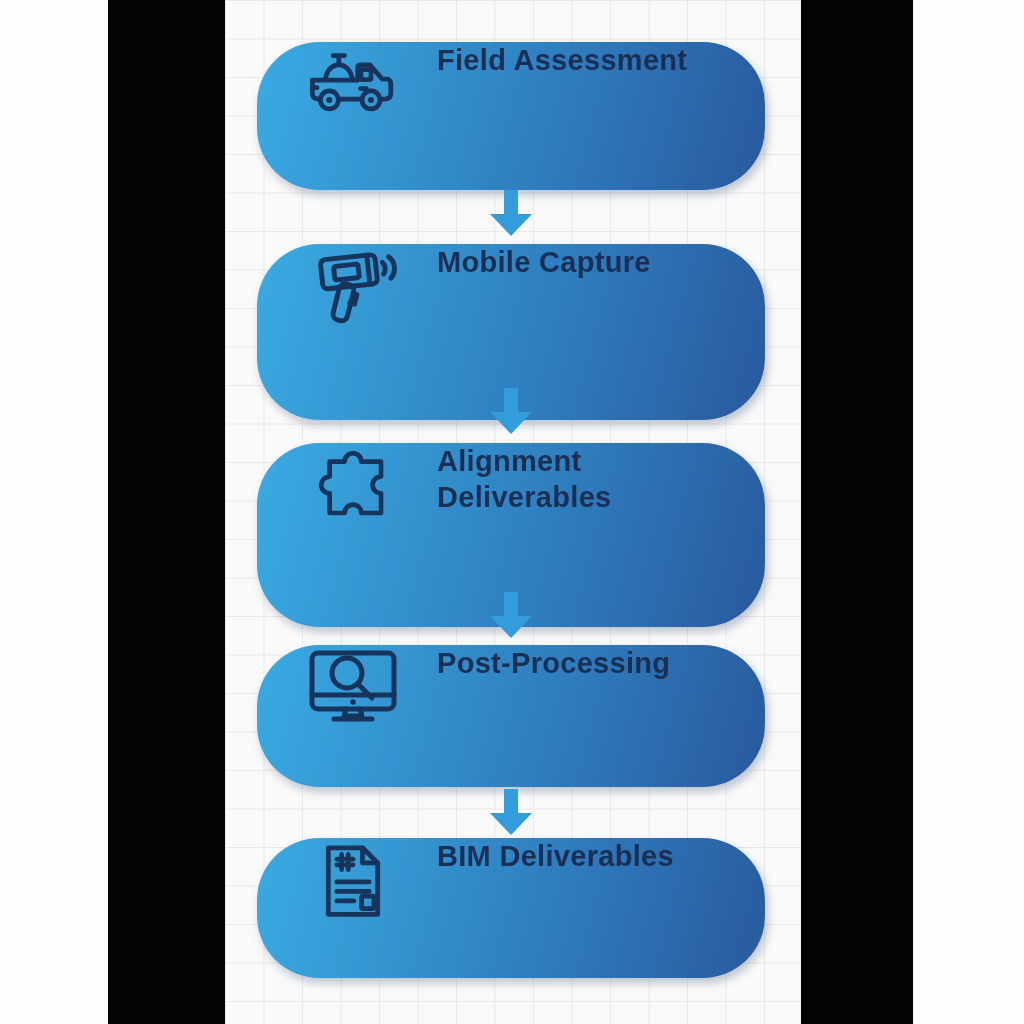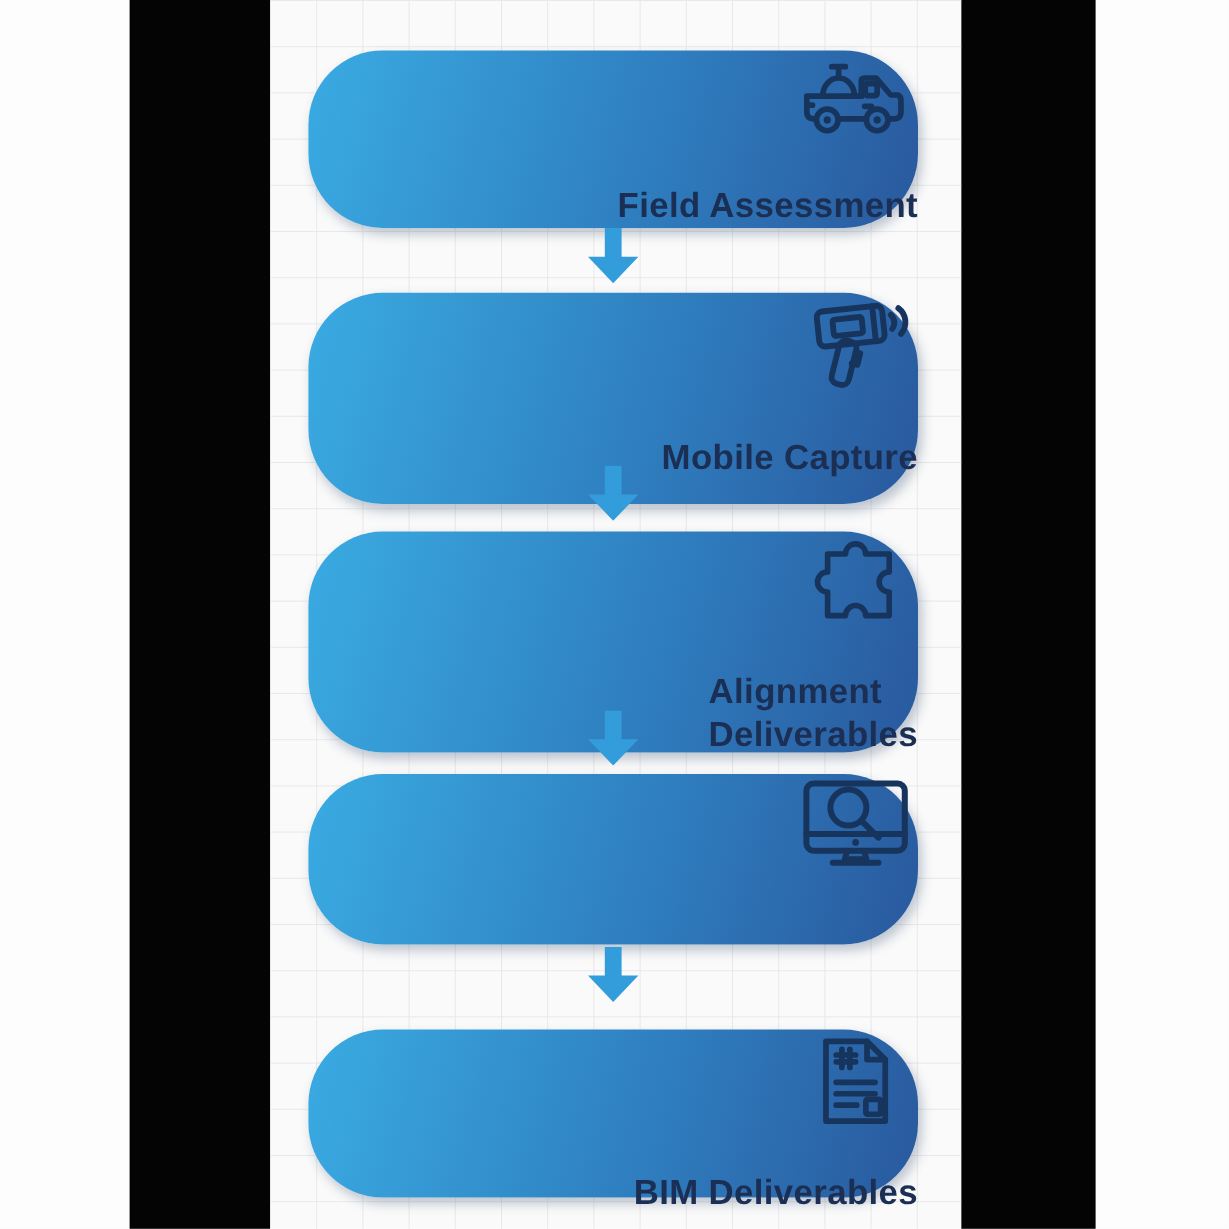--- a/index.html
+++ b/index.html
@@ -17,37 +17,37 @@
     background-image:
       linear-gradient(#e8e8e8 1px, transparent 1px),
       linear-gradient(90deg,#e8e8e8 1px, transparent 1px);
     background-size:38.5px 38.5px;
   }
   .step-box{
     position:absolute;left:257px;width:508px;
     border-radius:62px;
     background:linear-gradient(105deg,#3aabe2 0%,#2f7fc0 55%,#29599d 100%);
     box-shadow:3px 5px 10px rgba(25,55,95,0.28);
-    display:flex;align-items:flex-end;
-    padding-left:44px;box-sizing:border-box;gap:32px;flex-direction:column;
+    display:flex;align-items:flex-start;
+    padding-left:44px;box-sizing:border-box;gap:32px;
   }
   .step-icon{width:104px;flex:0 0 auto;display:flex;align-items:center;justify-content:center;}
   .step-icon svg{display:block;}
   .ic{stroke:#16345c;fill:none;stroke-width:5;stroke-linecap:round;stroke-linejoin:round;}
   .ic-fill{fill:#16345c;stroke:none;}
   .step-label{
     font-size:29px;font-weight:bold;color:#1b2f55;
     line-height:36px;letter-spacing:0.3px;
   }
   .flow-arrow{position:absolute;left:488px;width:46px;height:46px;}
   #b1{top:42px;height:148px;}
   #b2{top:244px;height:176px;}
   #b3{top:443px;height:184px;}
   #b4{top:645px;height:142px;}
-  #b5{top:858px;height:140px;}
+  #b5{top:838px;height:140px;}
   #a1{top:190px;} #a2{top:388px;} #a3{top:592px;} #a4{top:789px;}
 </style>
 </head>
 <body>
 
 <div class="side-bar left"></div>
 <div class="side-bar right"></div>
 <div class="grid-strip"></div>
 
 <div id="b1" class="step-box">
@@ -121,20 +121,21 @@
     <svg width="100" height="85" viewBox="0 0 100 85">
       <rect class="ic" x="9" y="8" width="82" height="56" rx="6"></rect>
       <path class="ic" d="M9,50 H91"></path>
       <circle class="ic-fill" cx="50" cy="57" r="2.8"></circle>
       <path class="ic" d="M43,64 L41,71 H59 L57,64"></path>
       <path class="ic" d="M31,74 H69" stroke-width="7"></path>
       <circle class="ic" cx="44" cy="28" r="15"></circle>
       <path class="ic" d="M55,39 L69,53" stroke-width="8"></path>
     </svg>
   </span>
+  <span class="step-label">Post-Processing</span>
 </div>
 
 <svg id="a4" class="flow-arrow" viewBox="0 0 46 46">
   <rect x="16" y="0" width="14" height="26" fill="#339cdb"></rect>
   <polygon points="2,24 44,24 23,46" fill="#339cdb"></polygon>
 </svg>
 
 <div id="b5" class="step-box">
   <span class="step-icon">
     <svg width="76" height="86" viewBox="0 0 80 90">

